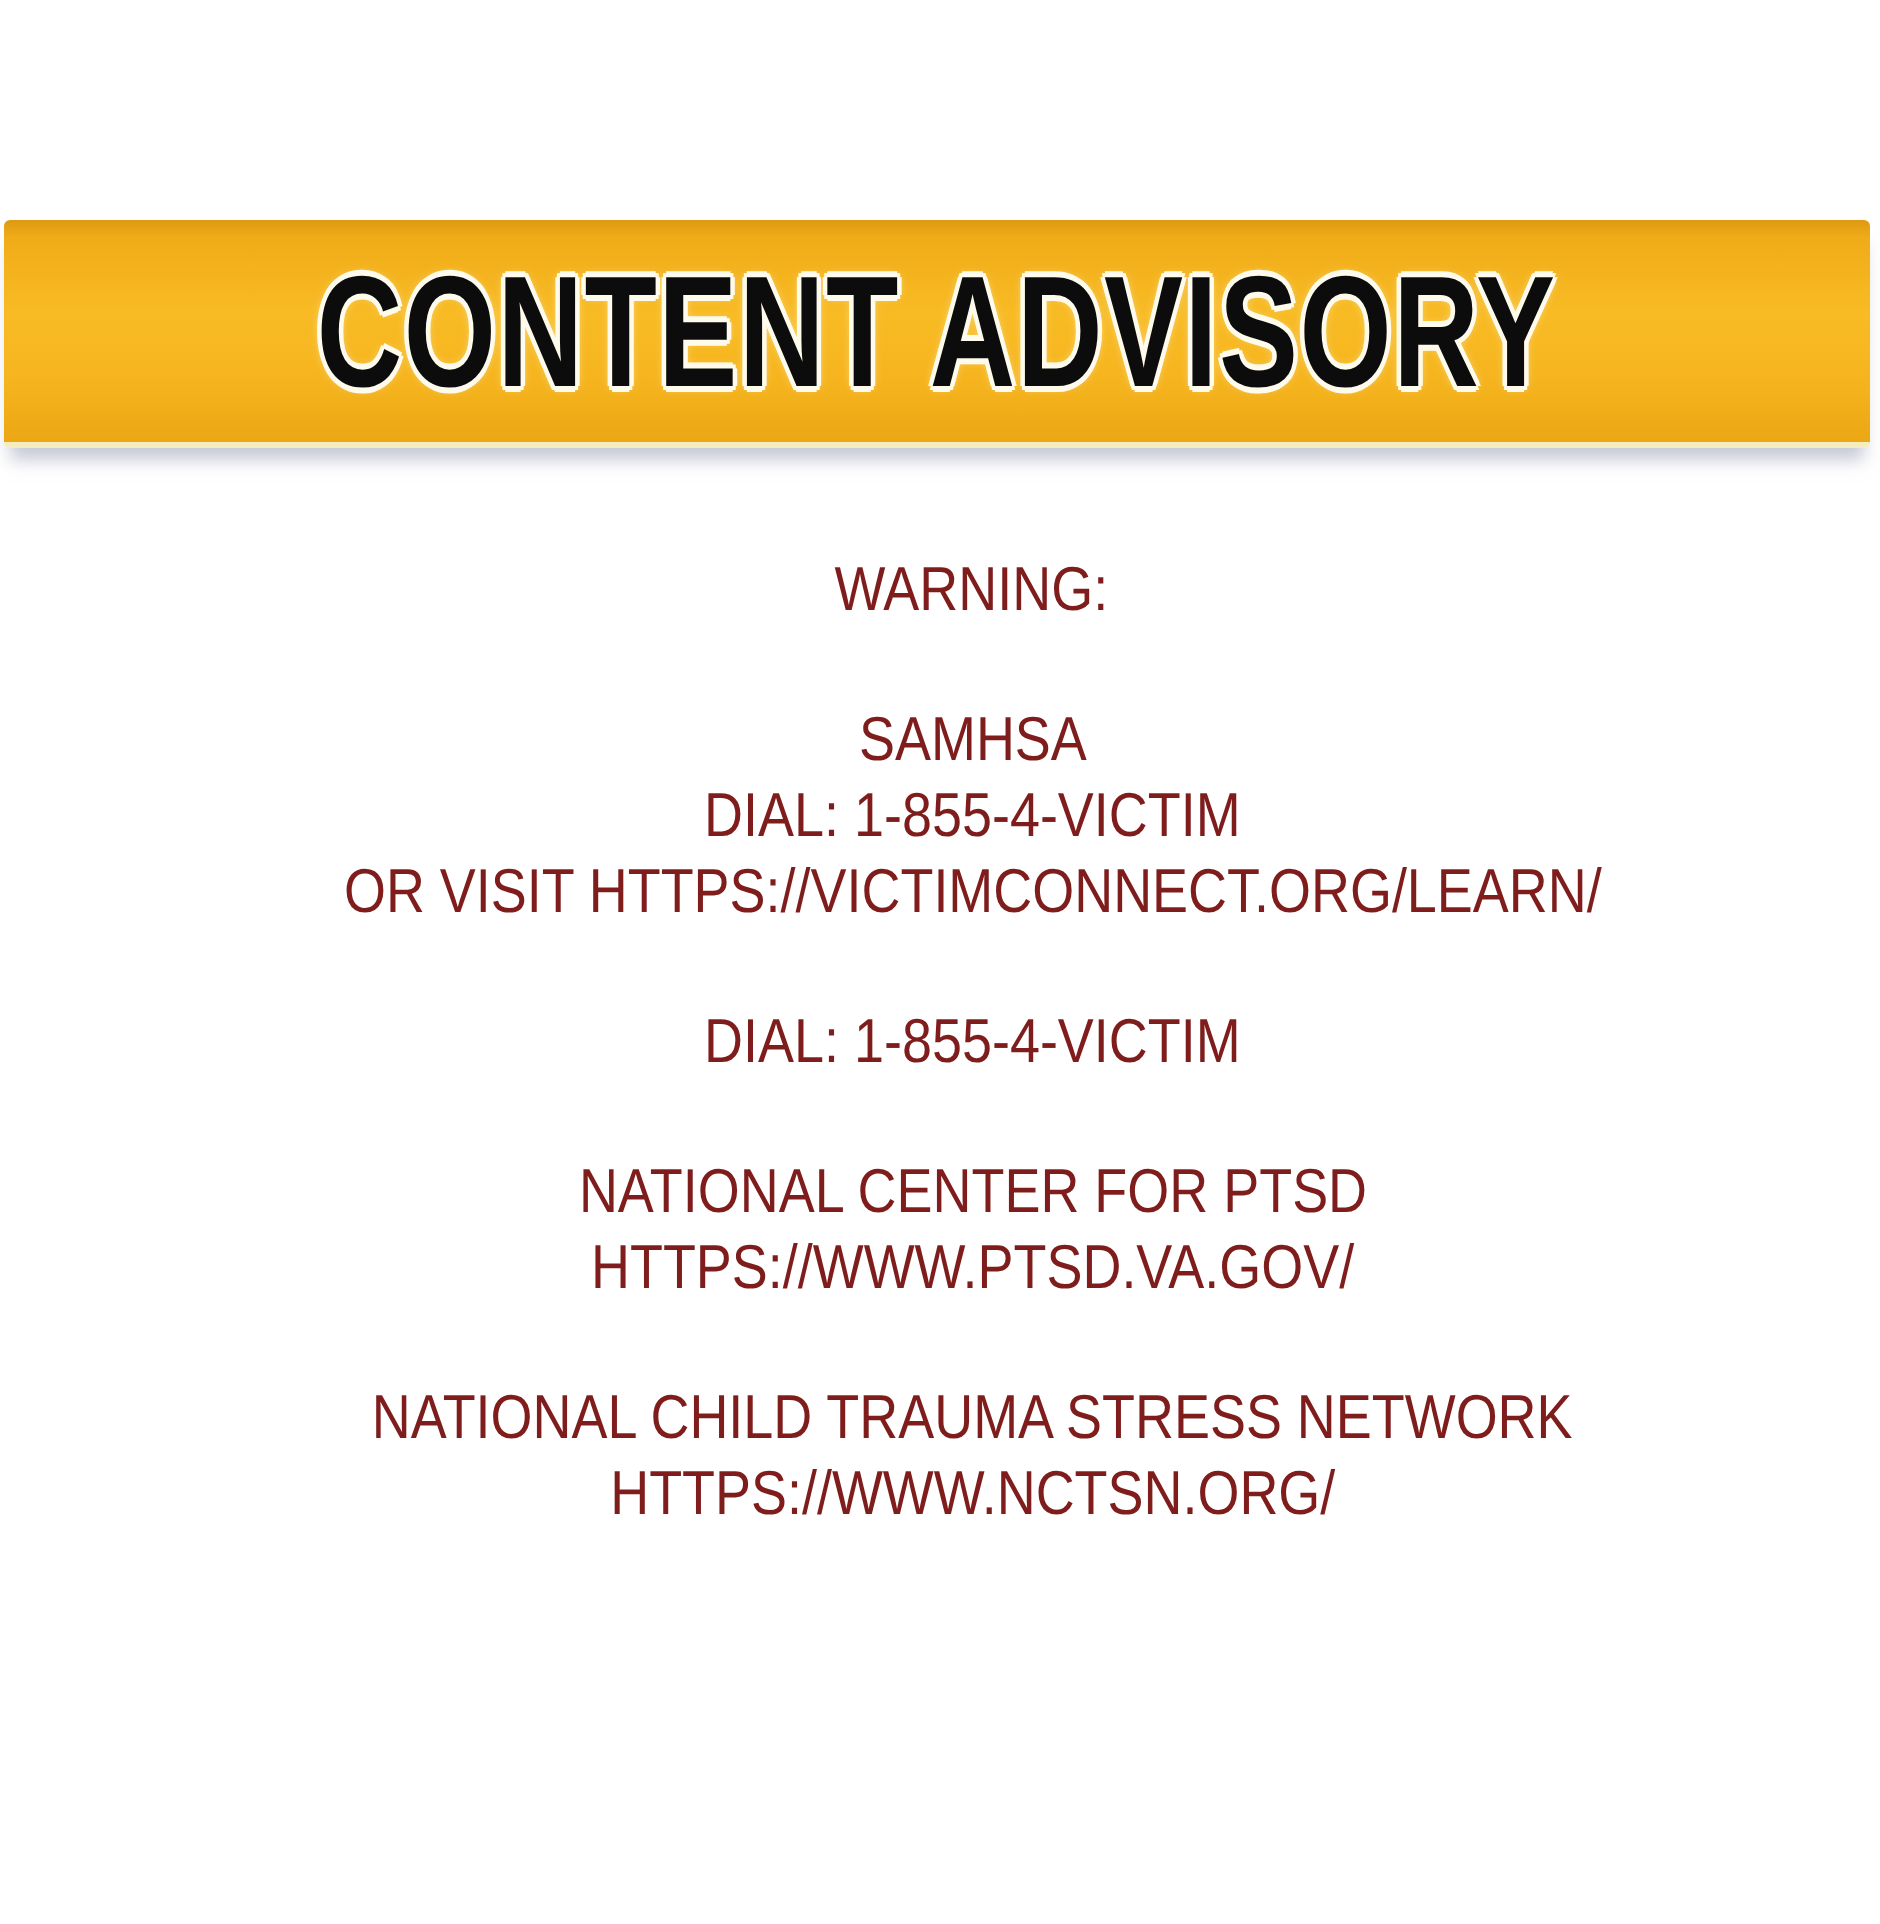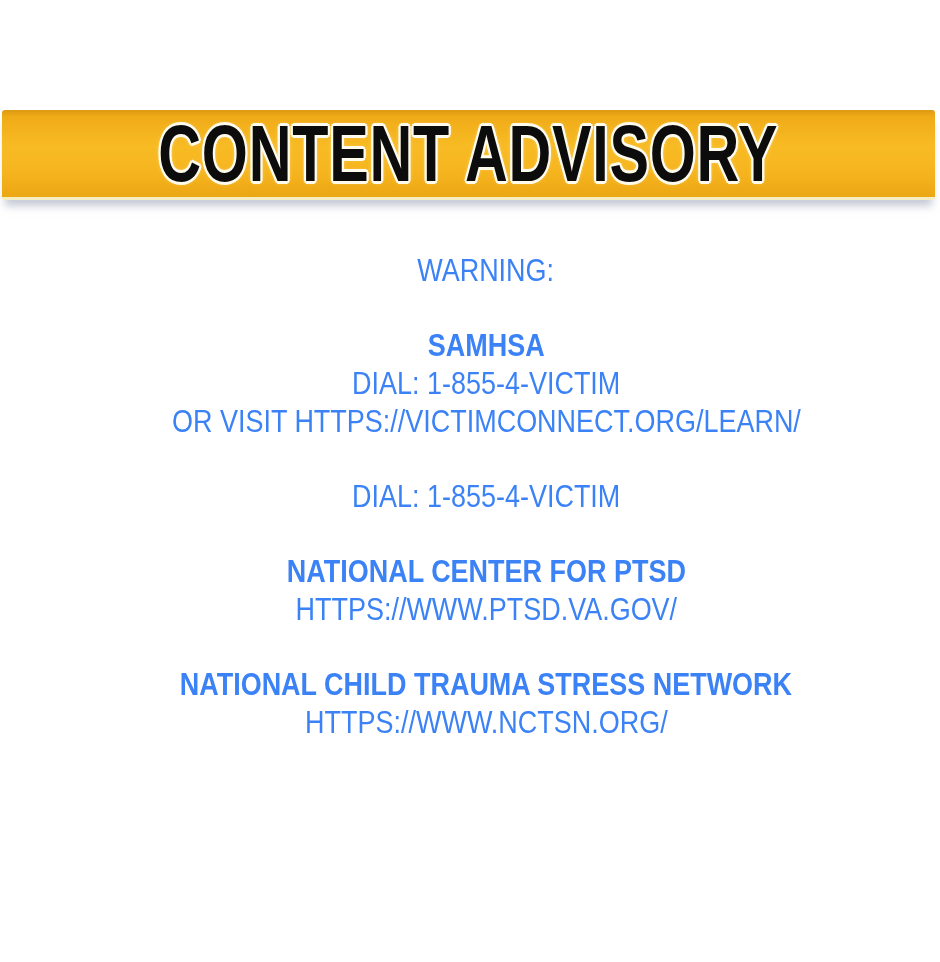--- a/index.html
+++ b/index.html
@@ -16,21 +16,21 @@
     position: relative;
     width: 940px;
     height: 962px;
     background: #ffffff;
   }
 
   
   .banner {
     box-sizing: border-box;
     margin: 110px 5px 0 2px;
-    height: 90px;
+    height: 114px;
     display: flex;
     align-items: center;
     justify-content: center;
     background: linear-gradient(180deg,
       #dd9a12 0%,
       #f0ac18 8%,
       #f8bb24 42%,
       #f6b51e 70%,
       #eca714 100%);
     border-bottom: 3px solid #f5ecc0;
@@ -53,21 +53,21 @@
       -2px  2px 0 #fffbec,  2px  2px 0 #fffbec,
       -3px  0   0 #fffbec,  3px  0   0 #fffbec,
        0   -3px 0 #fffbec,  0    3px 0 #fffbec,
        0    0   6px rgba(255, 250, 230, 0.9);
   }
 
   
   .content {
     margin-top: 52px;
     text-align: center;
-    color: #3b82f6;
+    color: #7f1d1d;
     padding-left: 32px;
   }
 
   .sec + .sec {
     margin-top: 37px;
   }
 
   .line {
     font-size: 31px;
     line-height: 38px;
@@ -75,21 +75,21 @@
   }
 
   .line > span {
     display: inline-block;
     transform: scaleX(0.87);
     transform-origin: center;
     white-space: nowrap;
   }
 
   .bold {
-    font-weight: bold;
+    font-weight: normal;
     margin-top: 15px;
   }
 </style>
 </head>
 <body>
 
 <div class="page">
 
   <div class="banner">
     <span class="banner-text">CONTENT ADVISORY</span>

